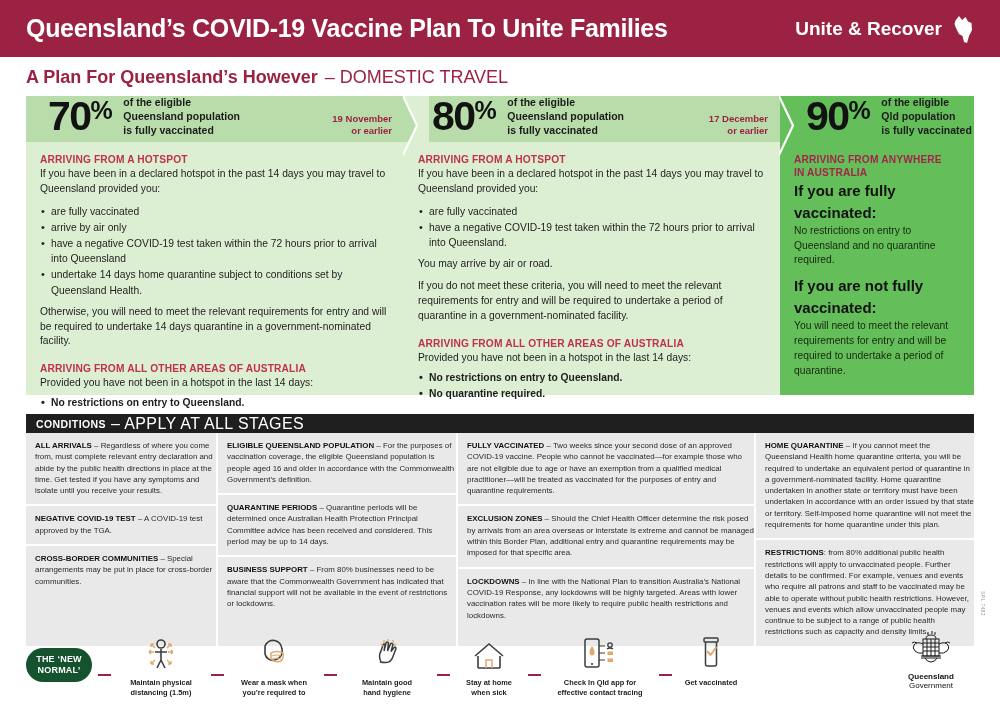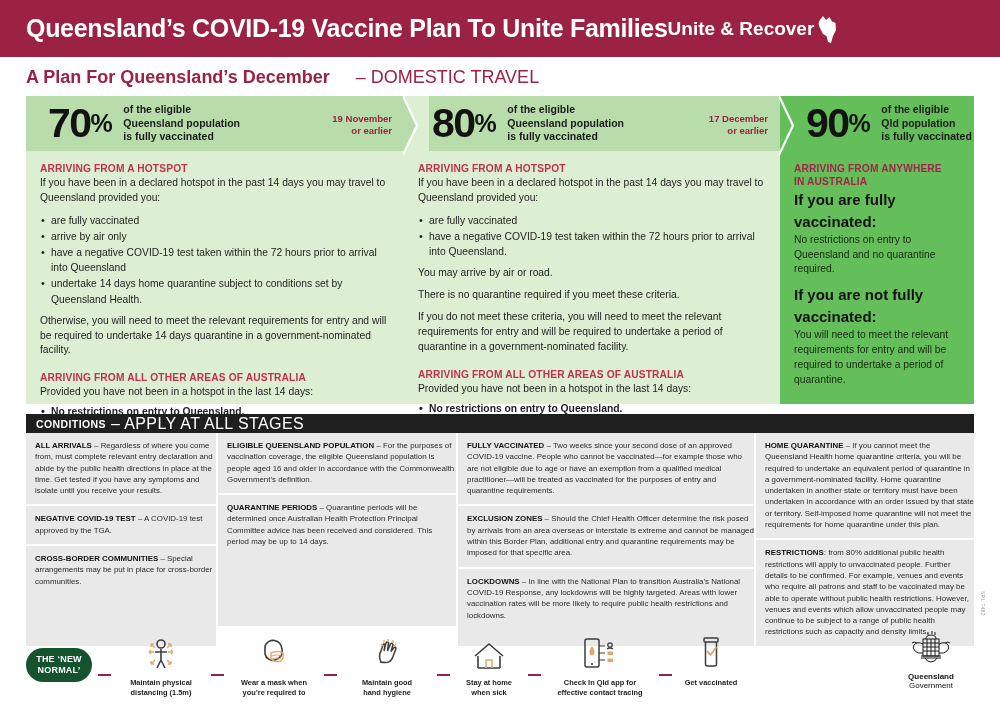--- a/index.html
+++ b/index.html
@@ -8,52 +8,52 @@
     font-family: "Liberation Sans", sans-serif;
     background: #ffffff;
     overflow: hidden;
   }
   #page { position: relative; width: 1000px; height: 707px; background:#fff; }
 
   
   .masthead {
     position: absolute; left:0; top:0; width:1000px; height:57px;
     background:#9b2242;
-    display:flex; align-items:center; 
+    display:flex; align-items:center; justify-content:space-between;
     padding: 4px 26px;
   }
   .masthead-title {
     color:#ffffff; font-size:25px; font-weight:bold; letter-spacing:-0.3px;
     white-space:nowrap;
   }
-  .masthead-right { display:flex; align-items:center; gap:2px; }
+  .masthead-right { display:flex; align-items:center; gap:10px; }
   .masthead-brand { color:#fff; font-size:19px; font-weight:bold; white-space:nowrap; }
   .qld-shape { width:22px; height:30px; display:block; }
 
   
   .subtitle-bar {
     position:absolute; left:26px; top:62px; width:948px; height:30px;
     display:flex; align-items:center; gap:7px; white-space:nowrap;
   }
   .subtitle-strong { color:#9b2242; font-size:18px; font-weight:bold; }
-  .subtitle-light { color:#9b2242; font-size:18px; font-weight:normal;margin-left:19px; }
+  .subtitle-light { color:#9b2242; font-size:18px; font-weight:normal; }
 
   
   .stages { position:absolute; left:26px; top:96px; width:948px; height:312px; }
 
   .stage {
     position:absolute; top:0; height:312px;
   }
   .stage-1 { left:0;   width:378px; }
   .stage-2 { left:378px; width:376px; }
   .stage-3 { left:754px; width:194px; }
 
   .stage-head {
-    position:relative; height:55px; width:100%;
-    display:flex; align-items:center;
+    position:relative; height:46px; width:100%;
+    display:flex; 
   }
   .stage-1 .stage-head, .stage-2 .stage-head { background:#b9ddaa; }
   .stage-3 .stage-head { background:#64bf5a; }
 
   .stage-body {
     position:relative; width:100%; height:253px;
     padding: 11px 14px 0 14px;
   }
   .stage-1 .stage-body, .stage-2 .stage-body { background:#ddefd3; }
   .stage-3 .stage-body { background:#64bf5a; }
@@ -174,21 +174,21 @@
       <div class="masthead-brand">Unite &amp; Recover</div>
       <span>
         <svg class="qld-shape" viewBox="0 0 22 30">
             <path fill="#ffffff" d="M3.5 6.5 L7 2 L10 6 L13.5 3 L16 7.5 L19.5 9 L20 16 L17 22 L15 29 L12 28 L10.5 22 L7 20 L4 14 L2.5 10 Z"></path>
           </svg>
       </span>
     </div>
   </div>
 
   <div class="subtitle-bar">
-    <span class="subtitle-strong">A Plan For Queensland’s December</span>
+    <span class="subtitle-strong">A Plan For Queensland’s However</span>
     <span class="subtitle-light">– DOMESTIC TRAVEL</span>
   </div>
 
   <div class="stages">
 
     <div class="stage stage-1">
       <div class="stage-head">
         <span class="pct">70</span>
           <span class="pct-sym">%</span>
         <span class="pct-desc">
@@ -240,21 +240,20 @@
         </span>
       </div>
       <div class="stage-body">
         <div class="sec-head">ARRIVING FROM A HOTSPOT</div>
         <div class="bodytext">If you have been in a declared hotspot in the past 14 days you may travel to Queensland provided you:</div>
         <ul class="bl">
           <li>are fully vaccinated</li>
           <li>have a negative COVID-19 test taken within the 72 hours prior to arrival into Queensland.</li>
         </ul>
         <div class="bodytext">You may arrive by air or road.</div>
-        <div class="bodytext">There is no quarantine required if you meet these criteria.</div>
         <div class="bodytext">If you do not meet these criteria, you will need to meet the relevant requirements for entry and will be required to undertake a period of quarantine in a government-nominated facility.</div>
         <div class="gap-sm"></div>
         <div class="sec-head">ARRIVING FROM ALL OTHER AREAS OF AUSTRALIA</div>
         <div class="bodytext" style="margin-bottom:4px">Provided you have not been in a hotspot in the last 14 days:</div>
         <ul class="bl bold">
           <li>No restrictions on entry to Queensland.</li>
           <li>No quarantine required.</li>
         </ul>
       </div>
     </div>
@@ -304,20 +303,23 @@
             <p><b>CROSS-BORDER COMMUNITIES</b><span> – </span><span>Special arrangements may be put in place for cross-border communities.</span></p>
           </div>
       </div>
 
       <div class="cond-col">
         <div class="cond-cell">
             <p><b>ELIGIBLE QUEENSLAND POPULATION</b><span> – </span><span>For the purposes of vaccination coverage, the eligible Queensland population is people aged 16 and older in accordance with the Commonwealth Government’s definition.</span></p>
           </div>
         <div class="cond-cell">
             <p><b>QUARANTINE PERIODS</b><span> – </span><span>Quarantine periods will be determined once Australian Health Protection Principal Committee advice has been received and considered. This period may be up to 14 days.</span></p>
+          </div>
+        <div class="cond-cell flexfill">
+            <p><b>BUSINESS SUPPORT</b><span> – </span><span>From 80% businesses need to be aware that the Commonwealth Government has indicated that financial support will not be available in the event of restrictions or lockdowns.</span></p>
           </div>
       </div>
 
       <div class="cond-col">
         <div class="cond-cell">
             <p><b>FULLY VACCINATED</b><span> – </span><span>Two weeks since your second dose of an approved COVID-19 vaccine. People who cannot be vaccinated—for example those who are not eligible due to age or have an exemption from a qualified medical practitioner—will be treated as vaccinated for the purposes of entry and quarantine requirements.</span></p>
           </div>
         <div class="cond-cell">
             <p><b>EXCLUSION ZONES</b><span> – </span><span>Should the Chief Health Officer determine the risk posed by arrivals from an area overseas or interstate is extreme and cannot be managed within this Border Plan, additional entry and quarantine requirements may be imposed for that specific area.</span></p>
           </div>

